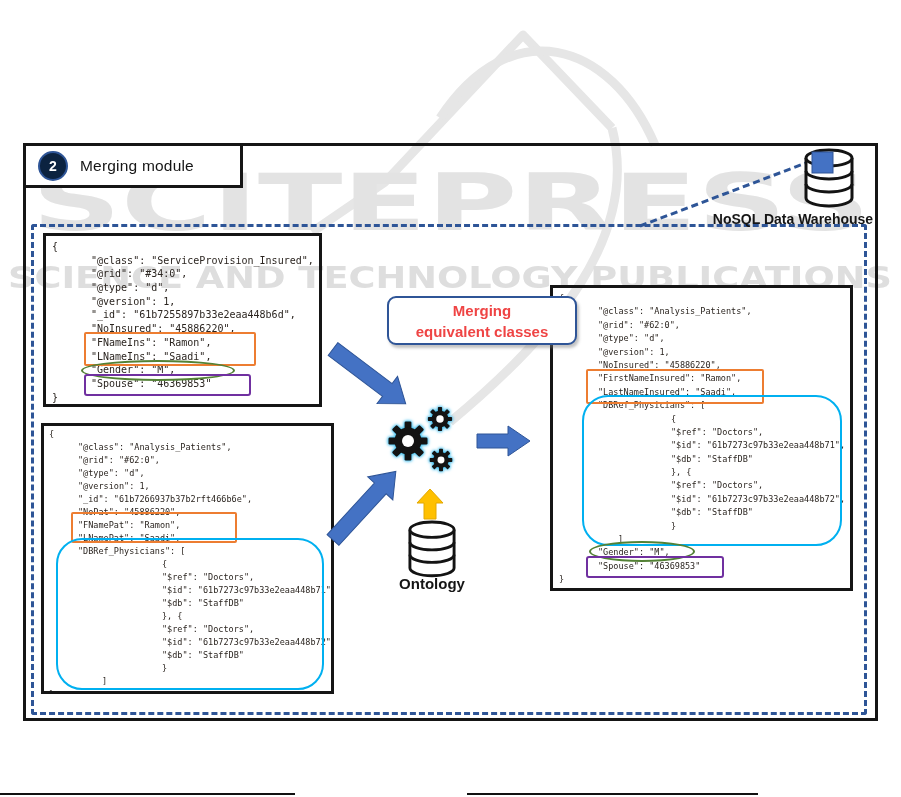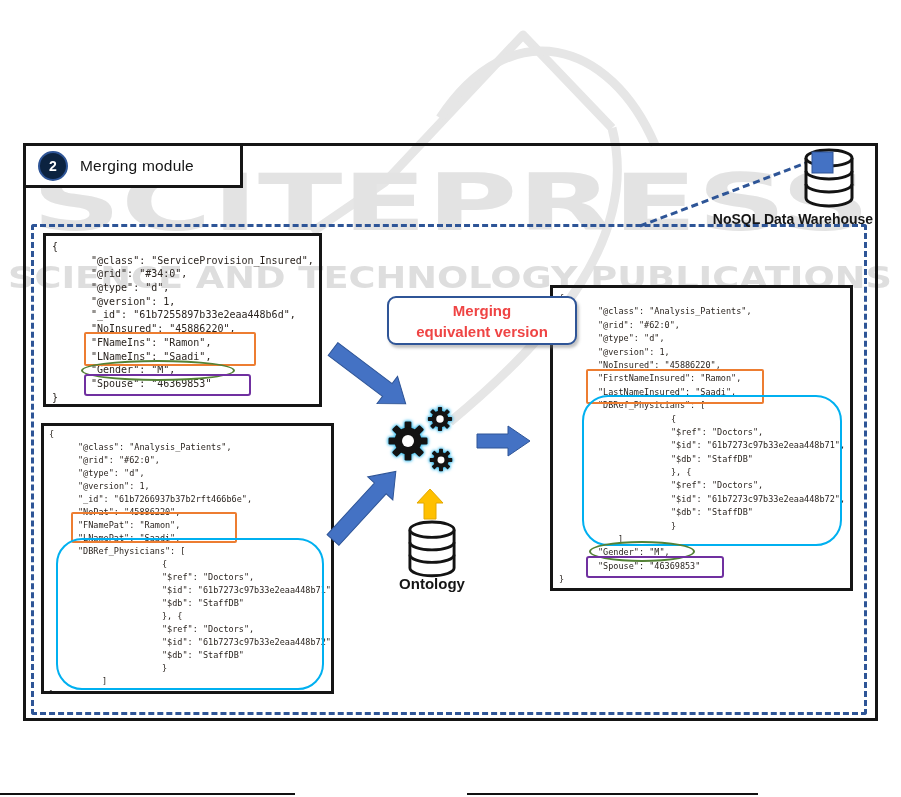--- a/index.html
+++ b/index.html
@@ -140,21 +140,21 @@
   <div class="abs ov ov-cyan" style="left:56px;top:538px;width:264px;height:148px;border-radius:26px;"></div>
 
   <div class="abs ov ov-orange" style="left:586px;top:369px;width:174px;height:31px;"></div>
   <div class="abs ov ov-cyan" style="left:582px;top:395px;width:256px;height:147px;border-radius:26px;"></div>
   <div class="abs ov ov-green" style="left:589px;top:541px;width:102px;height:17px;"></div>
   <div class="abs ov ov-purple" style="left:586px;top:556px;width:134px;height:18px;"></div>
 
 
   <div id="merge-label" class="abs">
     <span>Merging</span>
-    <span>equivalent version</span>
+    <span>equivalent classes</span>
   </div>
 
   <svg id="icons-layer" class="abs" width="901" height="797">
     <defs>
       <g id="gearShape">
         <g fill="#131313">
           <rect x="-3.4" y="-19.5" width="6.8" height="9" rx="1.2"></rect>
           <rect x="-3.4" y="-19.5" width="6.8" height="9" rx="1.2" transform="rotate(45)"></rect>
           <rect x="-3.4" y="-19.5" width="6.8" height="9" rx="1.2" transform="rotate(90)"></rect>
           <rect x="-3.4" y="-19.5" width="6.8" height="9" rx="1.2" transform="rotate(135)"></rect>

